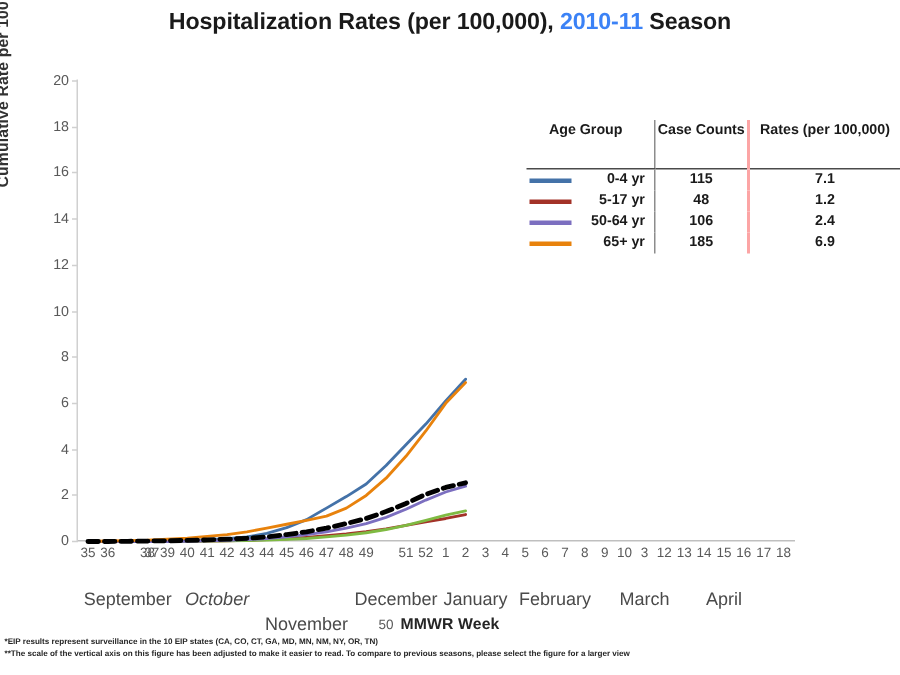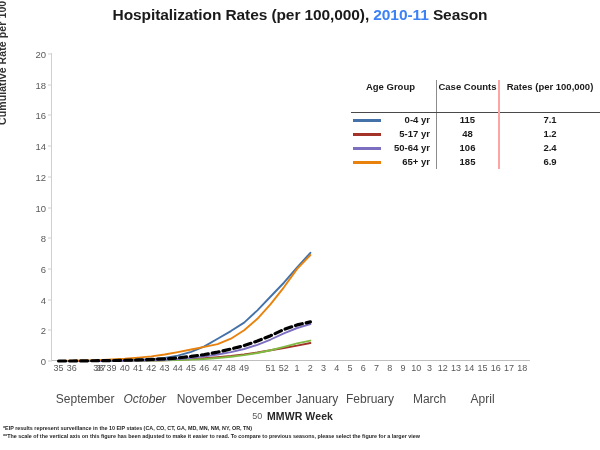--- a/index.html
+++ b/index.html
@@ -272,21 +272,21 @@
     <div class="x-tick" style="left: 456.125px;">13</div>
     <div class="x-tick" style="left: 469.375px;">14</div>
     <div class="x-tick" style="left: 482.625px;">15</div>
     <div class="x-tick" style="left: 495.875px;">16</div>
     <div class="x-tick" style="left: 509.125px;">17</div>
     <div class="x-tick" style="left: 522.375px;">18</div>
   </div>
 <div id="months-container">
     <div class="month-label" style="left: 85.125px;">September</div>
     <div class="month-label" style="left: 144.75px; font-style: italic;">October</div>
-    <div class="month-label" style="left: 204.375px;">November</div>
+    <div class="month-label" style="left: 204.375px; margin-top: 17px;">November</div>
     <div class="month-label" style="left: 264px;">December</div>
     <div class="month-label" style="left: 317px;">January</div>
     <div class="month-label" style="left: 370px;">February</div>
     <div class="month-label" style="left: 429.625px;">March</div>
     <div class="month-label" style="left: 482.625px;">April</div>
   </div>
 
 <div id="x-axis-title">MMWR Week</div>
 
 <table id="legend-table">

